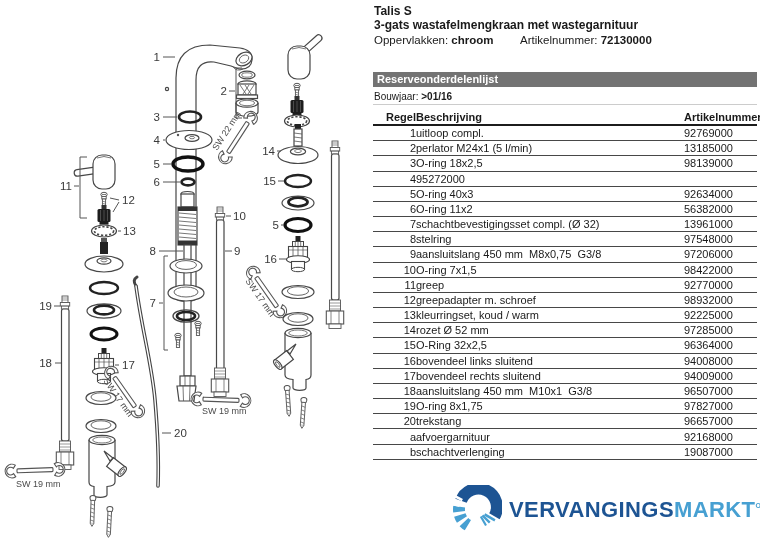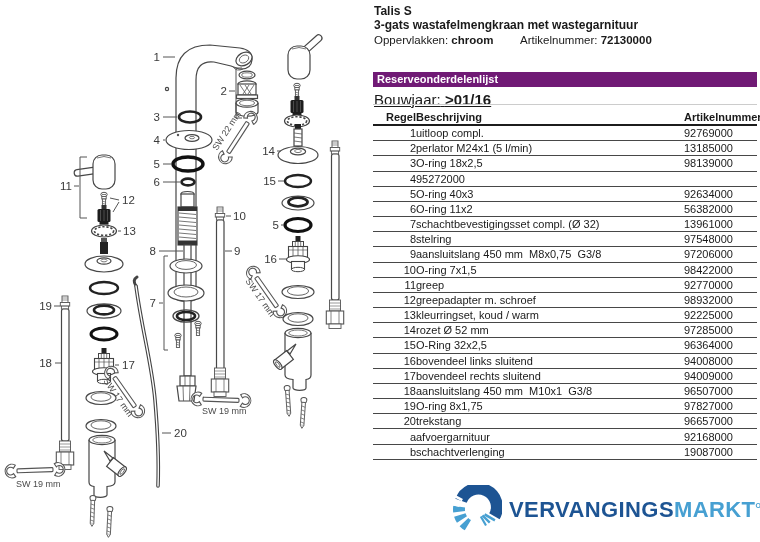--- a/index.html
+++ b/index.html
@@ -17,23 +17,23 @@
   .outline{fill:#ffffff;stroke:#474747;stroke-width:1.2;}
   .thin{stroke:#555555;stroke-width:.8;fill:none;}
   .leader{stroke:#555555;stroke-width:1;fill:none;}
   
   .right-panel{position:absolute;left:373px;top:0;width:384px;}
   .prod-head{position:absolute;top:4px;left:1px;width:383px;font-size:12px;line-height:14px;}
   .prod-line1,.prod-line2{font-weight:bold;}
   .prod-line3{font-size:11.5px;margin-top:1px;}
   .b{font-weight:bold;}
   .spacer{display:inline-block;width:24px;}
-  .section-bar{position:absolute;top:72px;left:0;width:384px;height:15px;background:#701a75;
+  .section-bar{position:absolute;top:72px;left:0;width:384px;height:15px;background:#737373;
     color:#ffffff;font-weight:bold;font-size:11px;line-height:15px;padding-left:4px;box-sizing:border-box;}
-  .bouwjaar{position:absolute;top:91px;left:1px;font-size:15px;text-decoration:underline;}
+  .bouwjaar{position:absolute;top:91px;left:1px;font-size:10px;}
   .bouwjaar-rule{position:absolute;top:104px;left:0;width:384px;border-top:1px solid #cccccc;}
   
   .ptable{position:absolute;top:109px;left:0;width:384px;font-size:11px;}
   .thead{display:flex;font-weight:bold;height:17px;align-items:center;border-bottom:2px solid #1c1c1c;padding-left:2px;box-sizing:border-box;}
   .trow{display:flex;height:15.18px;align-items:center;border-bottom:1px solid #474747;padding-left:2px;box-sizing:border-box;}
   .c-regel{width:41px;flex:none;text-align:right;}
   .c-beschrijving{flex:1;white-space:pre;overflow:hidden;}
   .c-artikelnummer{width:73px;flex:none;}
   
   .logo{position:absolute;left:452px;top:485px;display:flex;align-items:center;gap:7px;}

